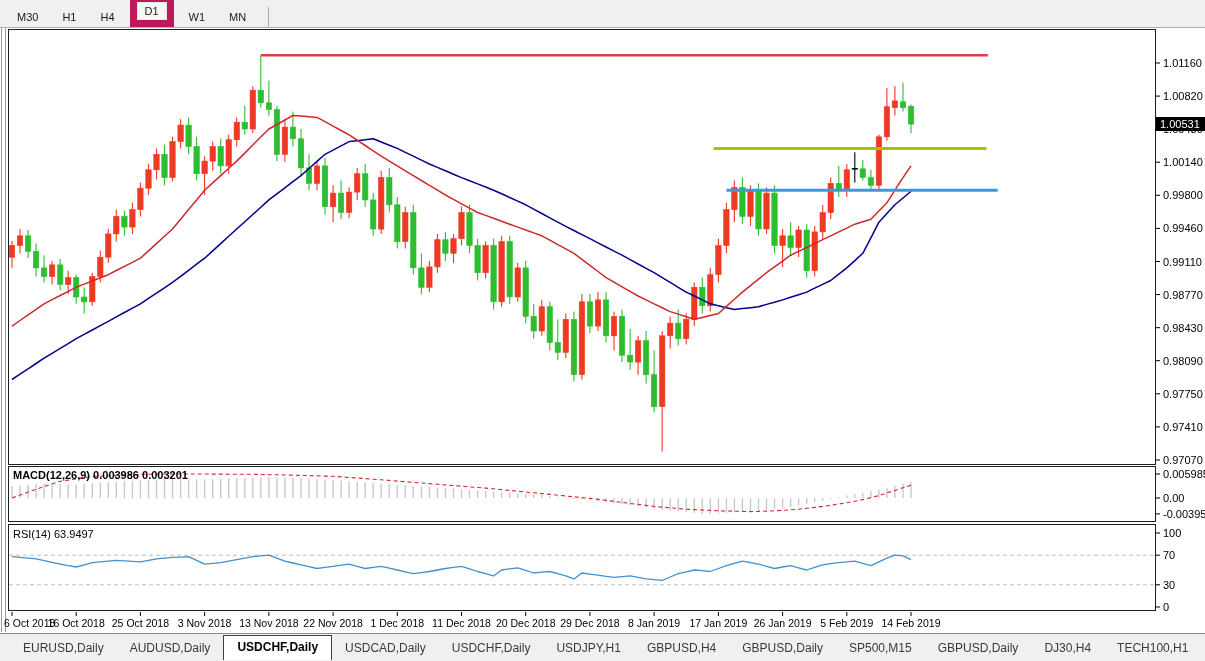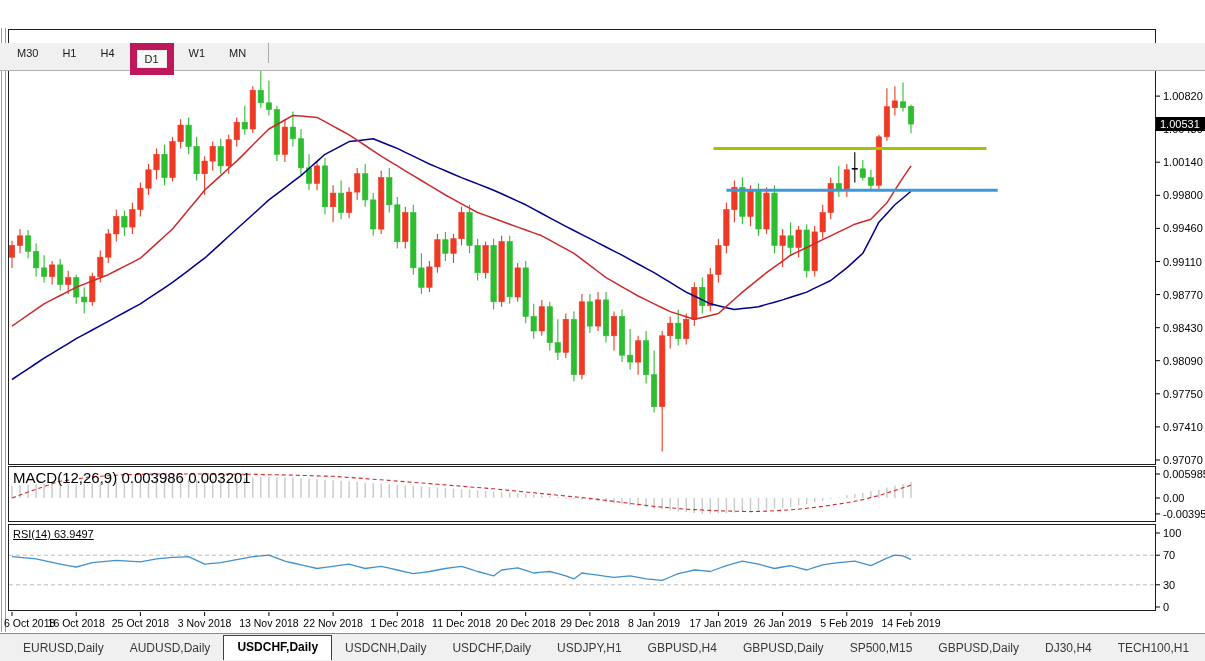--- a/index.html
+++ b/index.html
@@ -1,32 +1,32 @@
 <!DOCTYPE html>
 <html><head>
 <meta charset="utf-8">
 <style>
   html,body{margin:0;padding:0;background:#fff;}
   #app{position:relative;width:1205px;height:661px;overflow:hidden;
        font-family:"Liberation Sans",sans-serif;background:#fff;}
   #chart-svg{position:absolute;left:0;top:0;z-index:1;}
   
   #toolbar{position:absolute;left:0;top:0;width:1205px;height:27px;background:#f0f0f0;
-           border-bottom:1px solid #b0b0b0;z-index:3;display:flex;align-items:flex-start;margin-top:43px;}
+           border-bottom:1px solid #b0b0b0;z-index:3;display:flex;align-items:flex-end;}
   .tb-btn{display:inline-block;padding:3px 8px;margin:0 3px;font-size:11px;color:#1a1a1a;
           border:1px solid transparent;cursor:default;}
   .tb-btn:first-child{margin-left:8px;}
   .tb-btn.active{background:#f7f7f5;border:7px solid #be185d;box-shadow:inset 0 0 0 1px #e8e8e4;}
   .tb-sep{width:1px;height:20px;background:#aaa;margin-left:10px;}
   
   .ov{position:absolute;z-index:2;white-space:pre;color:#000;}
   #chart-title{left:14px;top:32px;font-size:12px;font-weight:700;}
   #chart-title .tri{font-size:9px;margin-right:6px;position:relative;top:-1px;}
-  #macd-label{left:13px;top:469px;font-size:15px;}
-  #rsi-label{left:13px;top:528px;font-size:11px;text-decoration:underline;}
+  #macd-label{left:13px;top:469px;font-size:11px;font-weight:bold;}
+  #rsi-label{left:13px;top:528px;font-size:11px;}
   
   #tabbar{position:absolute;left:0;top:633px;width:1205px;height:28px;background:#f0f0f0;
           border-top:1px solid #8a8a8a;z-index:3;display:flex;align-items:center;}
   .tab{font-size:12px;color:#3a3a3a;padding:4px 13px;white-space:nowrap;cursor:default;}
   .tab.active{background:#fff;border:1px solid #404040;border-bottom:none;font-weight:700;color:#000;
               padding:4px 13px 6px 13px;margin-top:-2px;}
   .tab-sep{width:1px;height:15px;background:#b4b4b4;}
   .tab-diag{width:1px;height:30px;background:#9a9a9a;transform:rotate(28deg);margin:0 4px 0 6px;}
   .nav-arrow{font-size:10px;padding:0 7px;cursor:default;}
   .nav-arrow.dim{color:#9f9f9f;}
@@ -500,21 +500,21 @@
   <div id="rsi-label" class="ov"><span>RSI(14)</span><span> </span><span>63.9497</span></div>
 
   <div id="tabbar">
       <div class="tab-diag"></div>
       <span class="tab">EURUSD,Daily</span>
       <div class="tab-sep"></div>
       <span class="tab">AUDUSD,Daily</span>
       <div class="tab-sep"></div>
       <span class="tab active">USDCHF,Daily</span>
       <div class="tab-sep"></div>
-      <span class="tab">USDCNH,Daily</span>
+      <span class="tab">USDCAD,Daily</span>
       <div class="tab-sep"></div>
       <span class="tab">USDCHF,Daily</span>
       <div class="tab-sep"></div>
       <span class="tab">USDJPY,H1</span>
       <div class="tab-sep"></div>
       <span class="tab">GBPUSD,H4</span>
       <div class="tab-sep"></div>
       <span class="tab">GBPUSD,Daily</span>
       <div class="tab-sep"></div>
       <span class="tab">SP500,M15</span>

